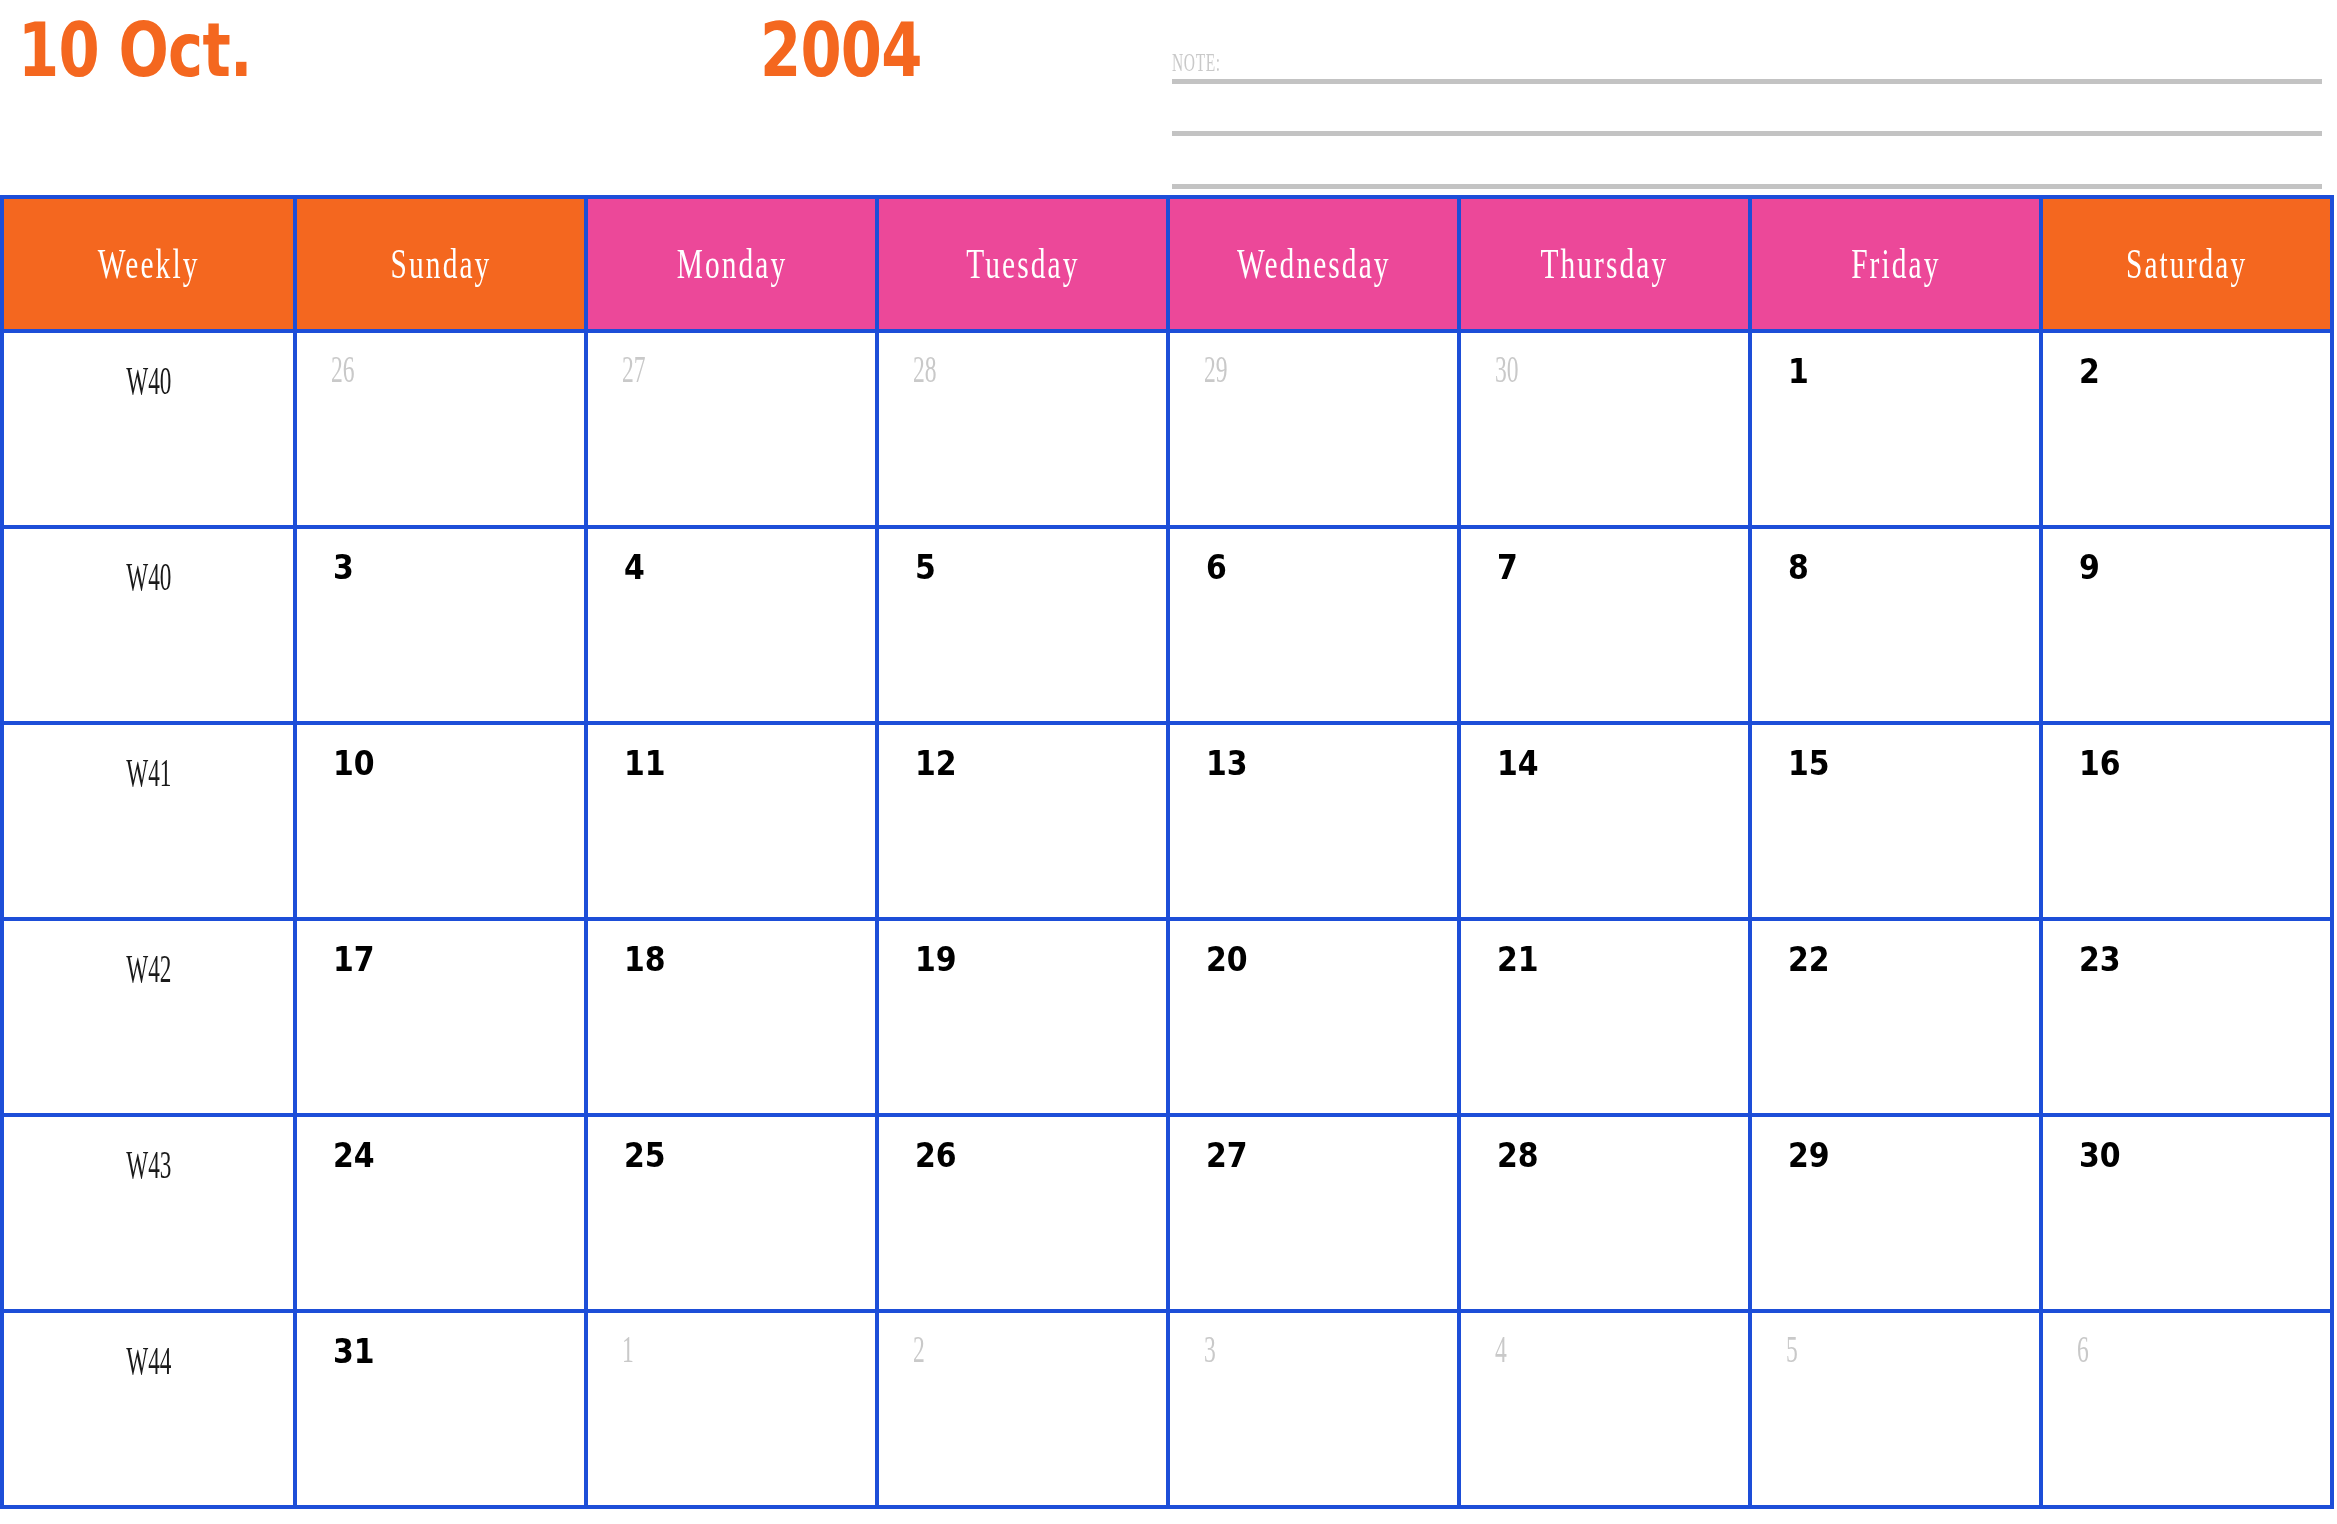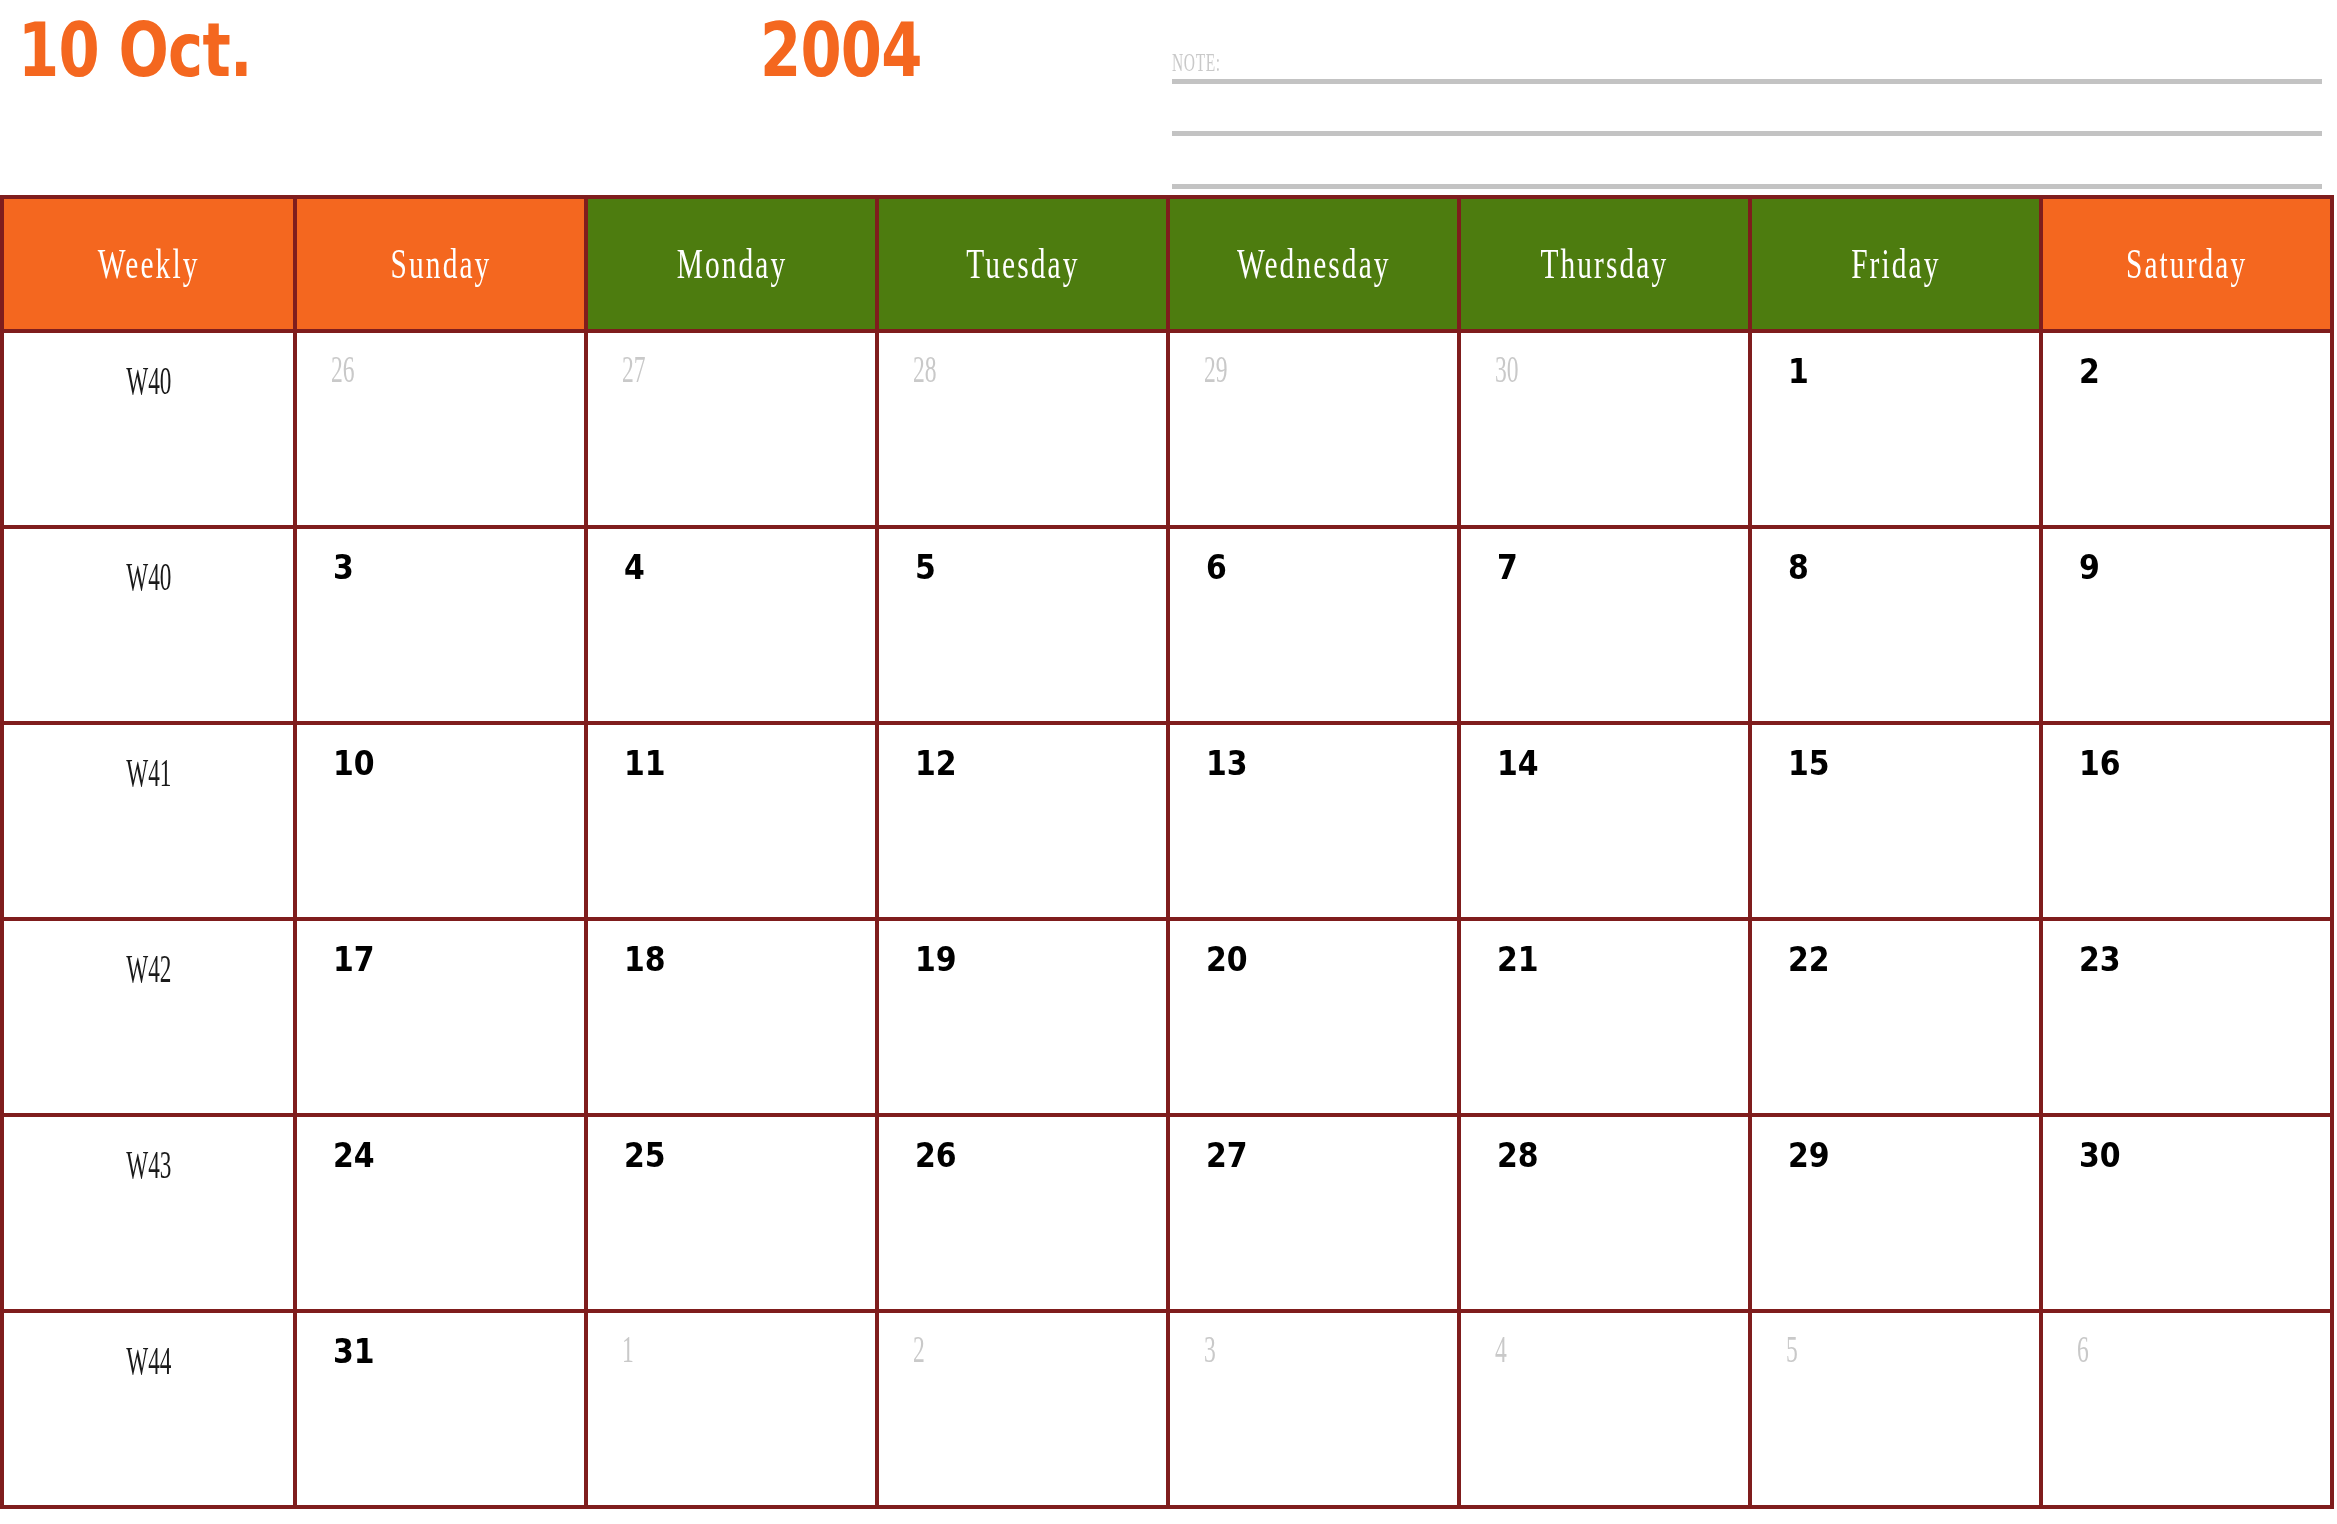--- a/index.html
+++ b/index.html
@@ -87,21 +87,21 @@
   
   #calendar {
     position: absolute;
     left: 0px;
     top: 195px;
     width: 2333px;
     border-collapse: collapse;
     table-layout: fixed;
   }
   #calendar td, #calendar th {
-    border: 4px solid #7f1d1d;
+    border: 4px solid #1d4ed8;
     padding: 0;
     margin: 0;
     vertical-align: top;
   }
 
   
   #calendar thead th {
     height: 130px;
     color: #FFFFFF;
     font-family: "Liberation Serif", "DejaVu Serif", serif;
@@ -111,21 +111,21 @@
     vertical-align: middle;
     letter-spacing: 3px;
   }
   th .hdr-text {
     display: inline-block;
     transform: scaleX(0.70);
     transform-origin: center center;
     white-space: nowrap;
   }
   th.orange { background: #F4671F; }
-  th.blue   { background: #4d7c0f; }
+  th.blue   { background: #ec4899; }
 
   
   col.c-week { width: 293px; }
   col.c-day  { width: 291px; }
 
   
   #calendar tbody td {
     height: 192px;
     background: #FFFFFF;
     position: relative;

